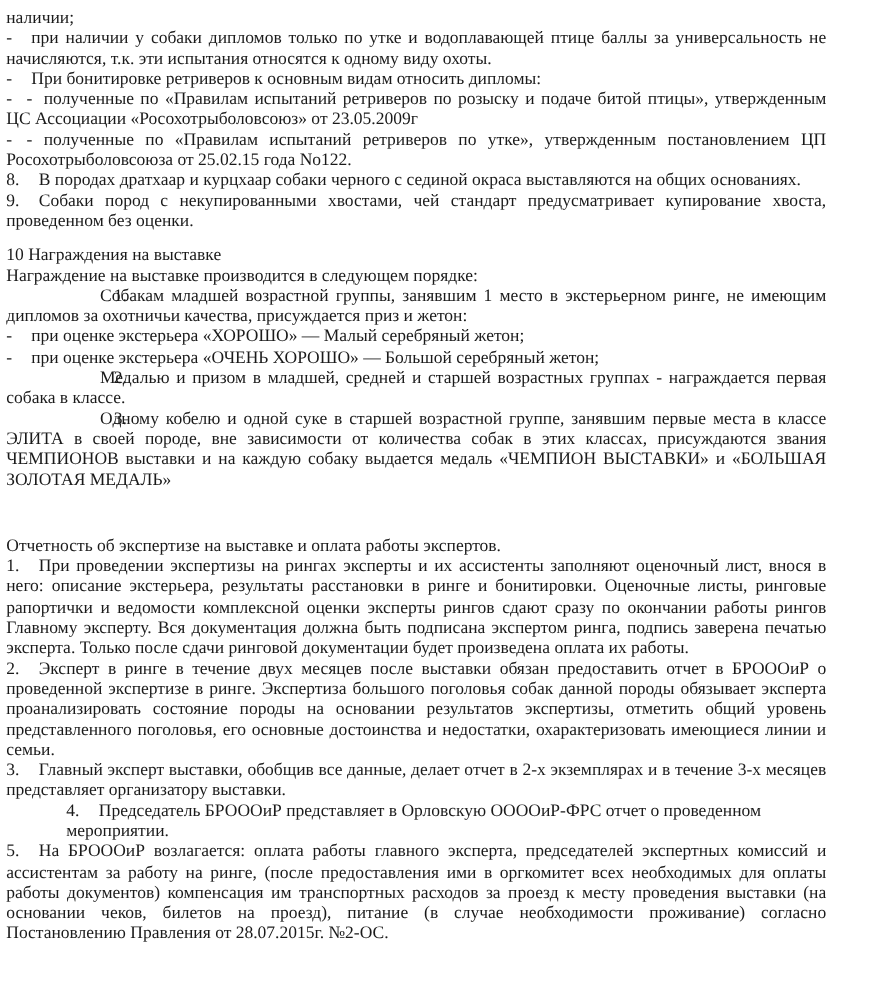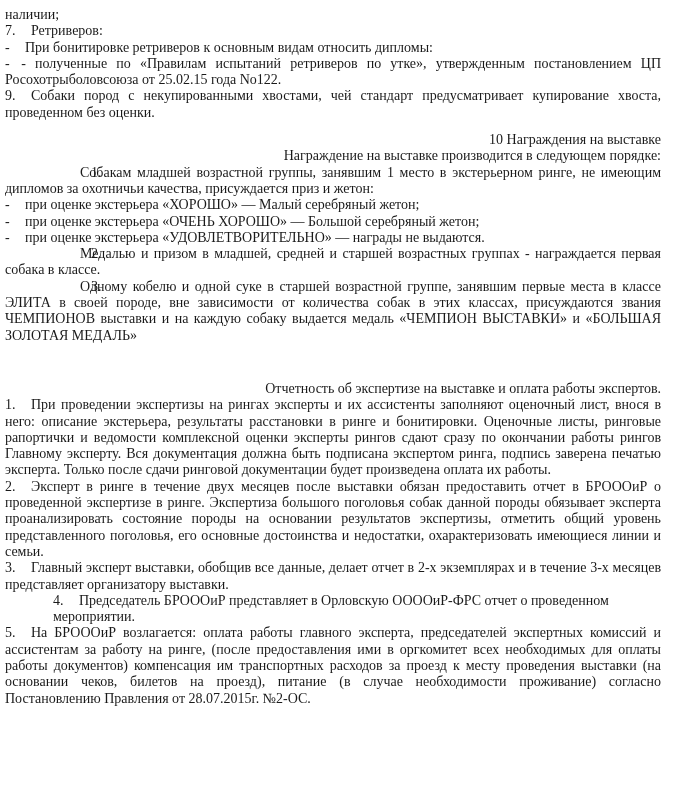--- a/index.html
+++ b/index.html
@@ -16,51 +16,52 @@
     color: #1a1a1a;
     font-family: "Liberation Serif", "DejaVu Serif", serif;
     font-size: 14px;
     line-height: 16.3px;
     overflow: hidden;
   }
   .p {
     margin: 0;
     text-align: justify;
   }
-  .p.ctr { text-align: right; }
+  .p.ctr { text-align: left; }
   .p.sp1 { margin-top: 11px; }
   .p.sp2 { margin-top: 37px; }
   .p.ind { text-indent: 43px; }
   .p.indlg { text-indent: 62px; }
   .p.pre { white-space: pre-wrap; margin-left: 48px; }
   .mk {
     display: inline-block;
     white-space: pre;
     vertical-align: baseline;
   }
   .mk-dash   { width: 20px; }
   .mk-ddash  { width: 30px; word-spacing: 8px; }
   .mk-num    { width: 26px; }
   .mk-numind { width: 32px; }
 </style>
 </head>
 <body>
 
 <main class="page" id="doc-page" style="background: rgb(255, 255, 255); color: rgb(26, 26, 26);">
     <p class="p"><span>наличии;</span></p>
-    <p class="p"><span class="mk mk-num">7.</span><span>Ретриверов:</span></p>
+    <p class="p"><span class="mk mk-dash">-</span><span>при наличии у собаки дипломов только по утке и водоплавающей птице баллы за универсальность не начисляются, т.к. эти испытания относятся к одному виду охоты.</span></p>
     <p class="p"><span class="mk mk-dash">-</span><span>При бонитировке ретриверов к основным видам относить дипломы:</span></p>
+    <p class="p"><span class="mk mk-ddash">- -</span><span>полученные по «Правилам испытаний ретриверов по розыску и подаче битой птицы», утвержденным ЦС Ассоциации «Росохотрыболовсоюз» от 23.05.2009г</span></p>
     <p class="p"><span class="mk mk-ddash">- -</span><span>полученные по «Правилам испытаний ретриверов по утке», утвержденным постановлением ЦП Росохотрыболовсоюза от 25.02.15 года No122.</span></p>
+    <p class="p"><span class="mk mk-num">8.</span><span>В породах дратхаар и курцхаар собаки черного с сединой окраса выставляются на общих основаниях.</span></p>
     <p class="p"><span class="mk mk-num">9.</span><span>Собаки пород с некупированными хвостами, чей стандарт предусматривает купирование хвоста, проведенном без оценки.</span></p>
     <p class="p ctr sp1"><span>10 Награждения на выставке</span></p>
     <p class="p ctr"><span>Награждение на выставке производится в следующем порядке:</span></p>
     <p class="p ind"><span class="mk mk-numind">1.</span><span>Собакам младшей возрастной группы, занявшим 1 место в экстерьерном ринге, не имеющим дипломов за охотничьи качества, присуждается приз и жетон:</span></p>
     <p class="p"><span class="mk mk-dash">-</span><span>при оценке экстерьера «ХОРОШО» — Малый серебряный жетон;</span></p>
     <p class="p"><span class="mk mk-dash">-</span><span>при оценке экстерьера «ОЧЕНЬ ХОРОШО» — Большой серебряный жетон;</span></p>
-    <p class="p"><span class="mk mk-dash">-</span><span>при оценке экстерьера «УДОВЛЕТВОРИТЕЛЬНО» — награды не выдаются.</span></p>
     <p class="p ind"><span class="mk mk-numind">2.</span><span>Медалью и призом в младшей, средней и старшей возрастных группах - награждается первая собака в классе.</span></p>
     <p class="p ind"><span class="mk mk-numind">3.</span><span>Одному кобелю и одной суке в старшей возрастной группе, занявшим первые места в классе ЭЛИТА в своей породе, вне зависимости от количества собак в этих классах, присуждаются звания ЧЕМПИОНОВ выставки и на каждую собаку выдается медаль «ЧЕМПИОН ВЫСТАВКИ» и «БОЛЬШАЯ ЗОЛОТАЯ МЕДАЛЬ»</span></p>
     <p class="p ctr sp2"><span>Отчетность об экспертизе на выставке и оплата работы экспертов.</span></p>
     <p class="p"><span class="mk mk-num">1.</span><span>При проведении экспертизы на рингах эксперты и их ассистенты заполняют оценочный лист, внося в него: описание экстерьера, результаты расстановки в ринге и бонитировки. Оценочные листы, ринговые рапортички и ведомости комплексной оценки эксперты рингов сдают сразу по окончании работы рингов Главному эксперту. Вся документация должна быть подписана экспертом ринга, подпись заверена печатью эксперта. Только после сдачи ринговой документации будет произведена оплата их работы.</span></p>
     <p class="p"><span class="mk mk-num">2.</span><span>Эксперт в ринге в течение двух месяцев после выставки обязан предоставить отчет в БРОООиР о проведенной экспертизе в ринге. Экспертиза большого поголовья собак данной породы обязывает эксперта проанализировать состояние породы на основании результатов экспертизы, отметить общий уровень представленного поголовья, его основные достоинства и недостатки, охарактеризовать имеющиеся линии и семьи.</span></p>
     <p class="p"><span class="mk mk-num">3.</span><span>Главный эксперт выставки, обобщив все данные, делает отчет в 2-х экземплярах и в течение 3-х месяцев представляет организатору выставки.</span></p>
     <p class="p pre"><span class="mk mk-num">4.</span><span>Председатель БРОООиР представляет в Орловскую ООООиР-ФРС отчет о проведенном
 мероприятии.</span></p>
     <p class="p"><span class="mk mk-num">5.</span><span>На БРОООиР возлагается: оплата работы главного эксперта, председателей экспертных комиссий и ассистентам за работу на ринге, (после предоставления ими в оргкомитет всех необходимых для оплаты работы документов) компенсация им транспортных расходов за проезд к месту проведения выставки (на основании чеков, билетов на проезд), питание (в случае необходимости проживание) согласно Постановлению Правления от 28.07.2015г. №2-ОС.</span></p>
   </main>

